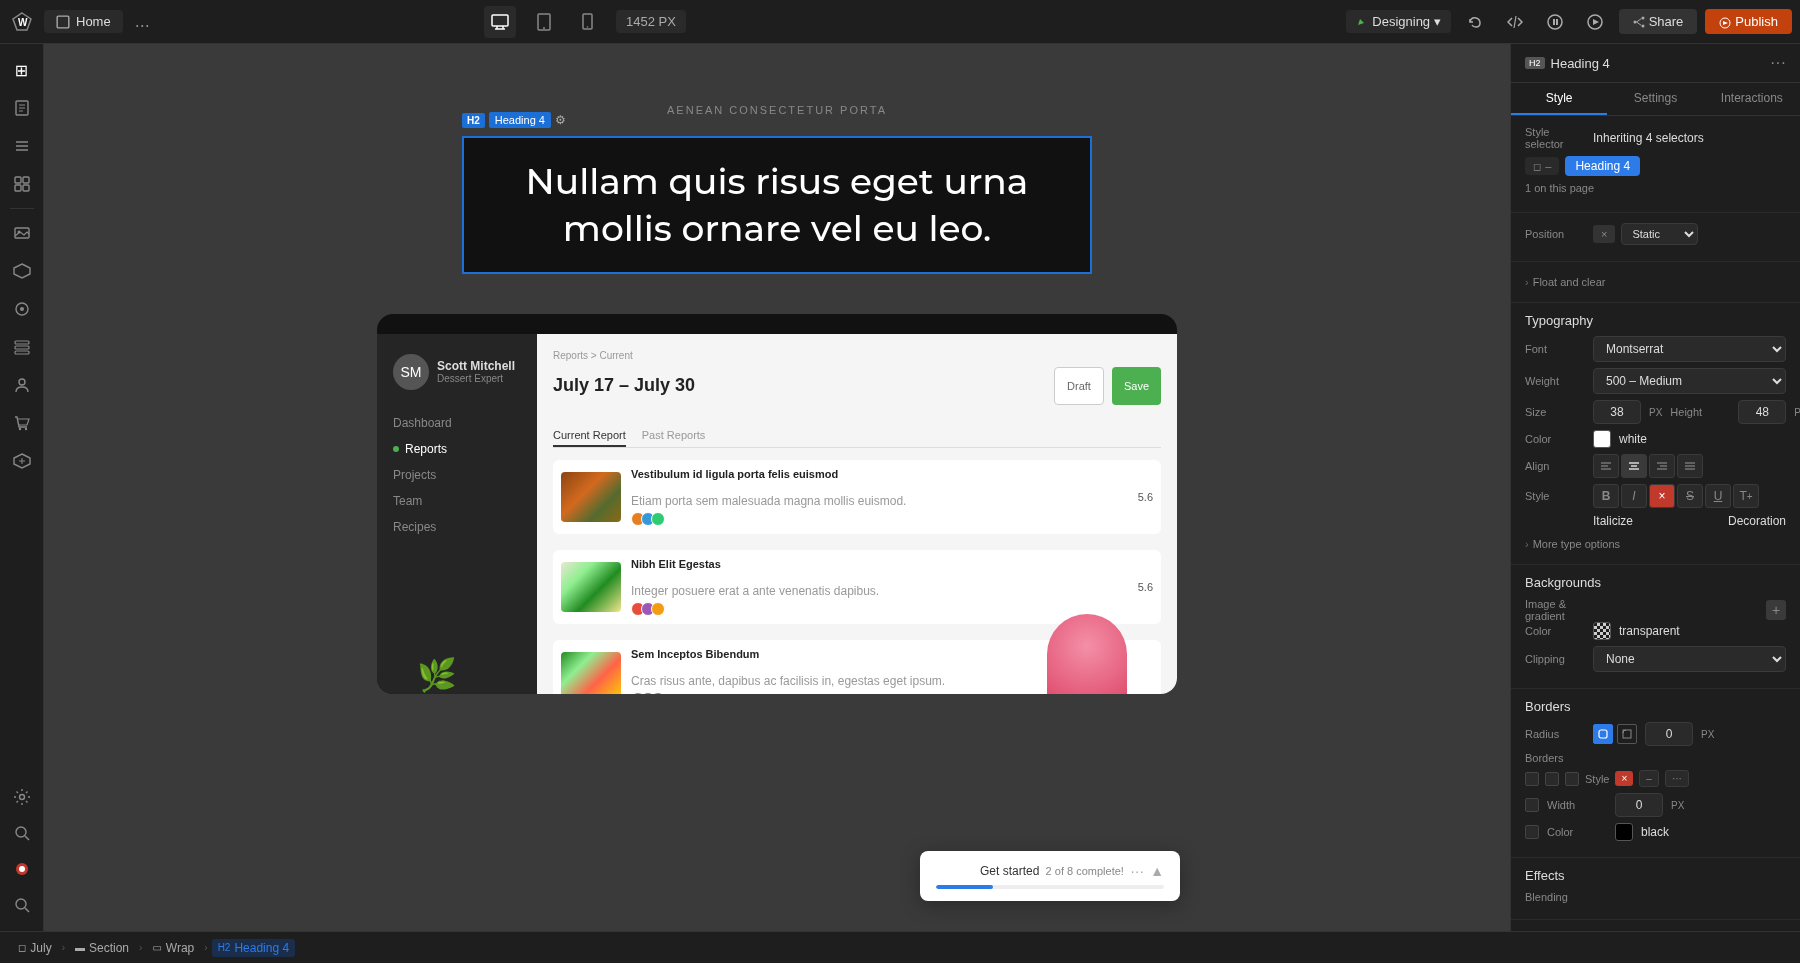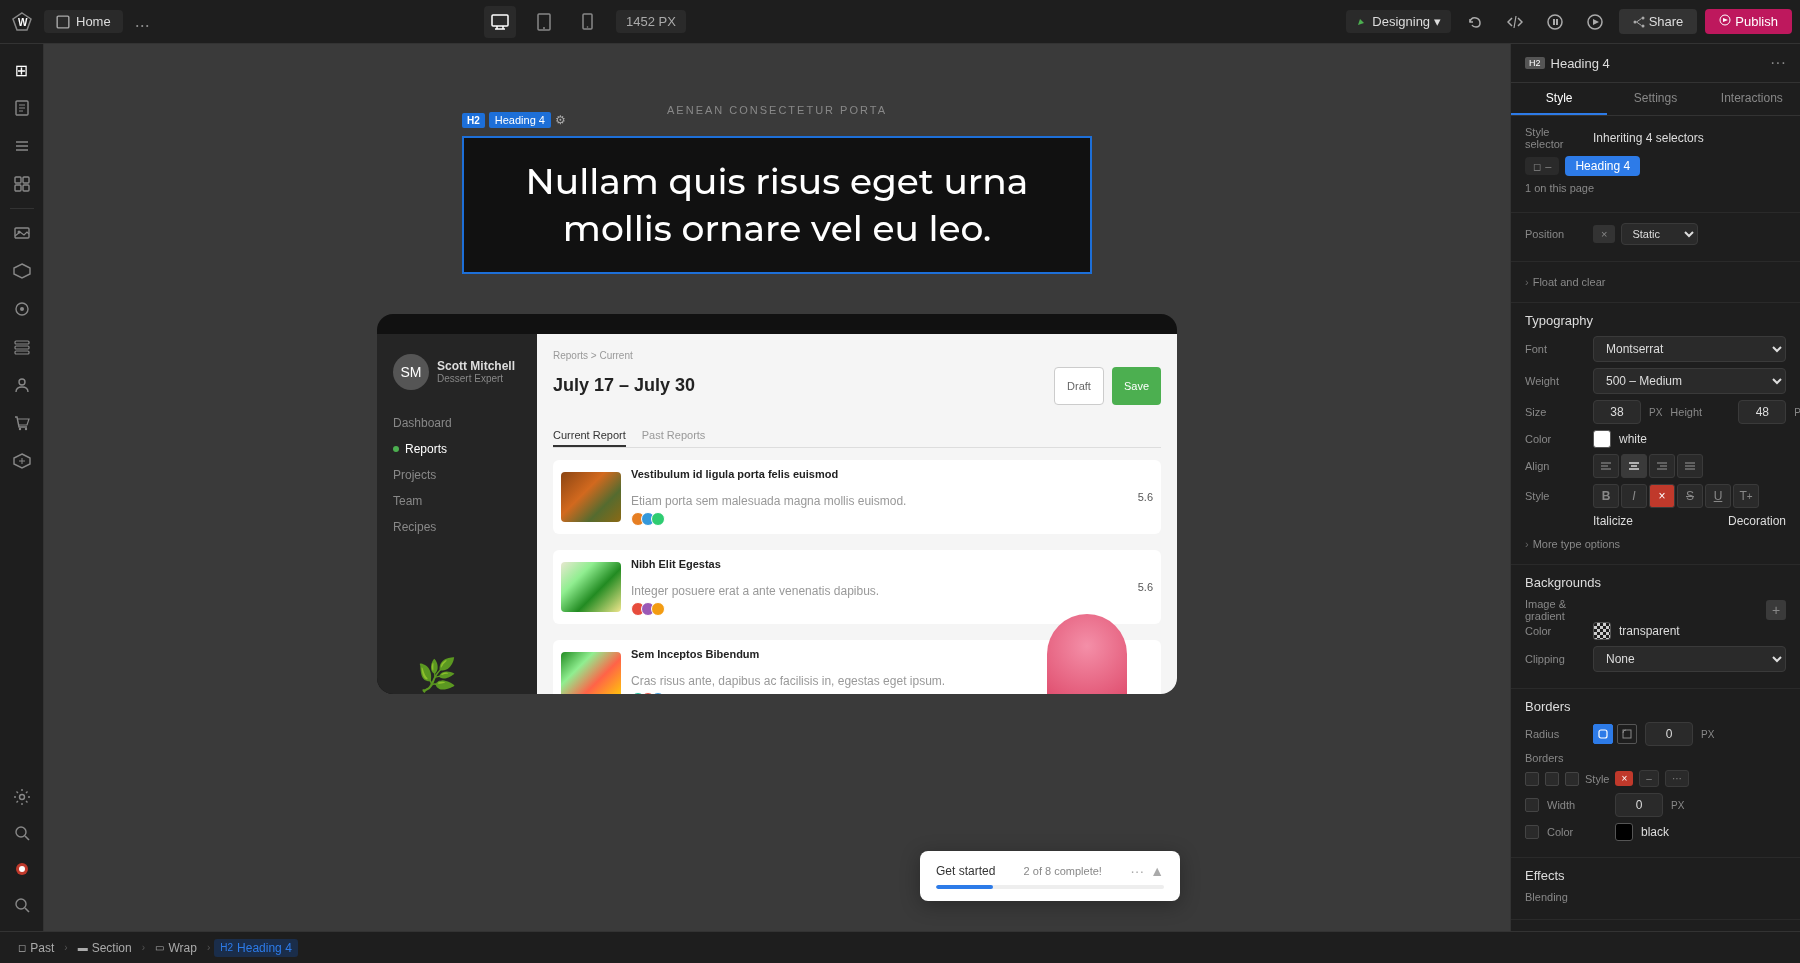--- a/index.html
+++ b/index.html
@@ -12,21 +12,21 @@
     .topbar-tab svg { width: 14px; height: 14px; }
     .topbar-dots { color: #888; font-size: 18px; cursor: pointer; margin-left: 4px; }
     .topbar-center { display: flex; align-items: center; gap: 12px; margin: 0 auto; }
     .topbar-icon-btn { width: 32px; height: 32px; display: flex; align-items: center; justify-content: center; color: #aaa; cursor: pointer; border-radius: 4px; }
     .topbar-icon-btn.active { background: #2a2a2a; color: #fff; }
     .topbar-px { font-size: 13px; color: #aaa; padding: 4px 10px; background: #2a2a2a; border-radius: 4px; }
     .topbar-right { display: flex; align-items: center; gap: 8px; margin-left: auto; }
     .designing-btn { display: flex; align-items: center; gap: 4px; padding: 4px 10px; background: #2a2a2a; border-radius: 4px; font-size: 13px; color: #ddd; cursor: pointer; }
     .topbar-action-btn { padding: 5px 14px; border-radius: 4px; font-size: 13px; cursor: pointer; border: none; }
     .share-btn { background: #333; color: #ddd; display: flex; align-items: center; gap: 4px; }
-    .publish-btn { background: #be185d; color: #fff; display: flex; align-items: flex-start; gap: 4px; }
+    .publish-btn { background: #c2410c; color: #fff; display: flex; align-items: flex-end; gap: 4px; }
 
     
     .main { display: flex; flex: 1; overflow: hidden; }
 
     
     .left-sidebar { width: 44px; background: #1e1e1e; border-right: 1px solid #333; display: flex; flex-direction: column; align-items: center; padding: 8px 0; gap: 2px; flex-shrink: 0; }
     .sidebar-icon { width: 36px; height: 36px; display: flex; align-items: center; justify-content: center; color: #888; cursor: pointer; border-radius: 4px; font-size: 16px; }
     .sidebar-icon.active { color: #fff; }
     .sidebar-divider { width: 24px; height: 1px; background: #333; margin: 4px 0; }
     .sidebar-bottom { margin-top: auto; }
@@ -76,21 +76,21 @@
     .dash-avatars { display: flex; margin-top: 4px; }
     .dash-mini-avatar { width: 14px; height: 14px; border-radius: 50%; background: #888; border: 1px solid #fff; margin-right: -4px; }
 
     
     .cupcake-area { position: absolute; bottom: 0; right: 20px; width: 120px; height: 100px; overflow: hidden; }
     .cupcake-shape { width: 80px; height: 80px; background: radial-gradient(circle at 50% 40%, #f48fa8, #e05070); border-radius: 50% 50% 0 0; position: absolute; bottom: 0; left: 10px; }
 
     
     .get-started-toast { position: absolute; bottom: 30px; right: 330px; background: #fff; border-radius: 8px; padding: 12px 16px; width: 260px; box-shadow: 0 4px 20px rgba(0,0,0,0.3); }
     .toast-header { display: flex; align-items: center; justify-content: space-between; margin-bottom: 6px; }
-    .toast-title { font-size: 12px; color: #333; font-weight: 500; }
+    .toast-title { font-size: 12px; color: #333; font-weight: 500; margin-left: 44px; }
     .toast-count { font-size: 11px; color: #888; }
     .toast-actions { display: flex; gap: 6px; }
     .toast-dots-btn { color: #aaa; font-size: 14px; cursor: pointer; }
     .toast-close-btn { color: #aaa; font-size: 14px; cursor: pointer; }
     .toast-progress-bar { height: 4px; background: #eee; border-radius: 2px; overflow: hidden; }
     .toast-progress-fill { height: 100%; background: #2d7be8; border-radius: 2px; }
 
     
     .right-panel { width: 290px; background: #1e1e1e; border-left: 1px solid #333; display: flex; flex-direction: column; flex-shrink: 0; overflow-y: auto; }
     .right-panel::-webkit-scrollbar { width: 4px; }
@@ -724,21 +724,21 @@
         <span class="panel-label">Blending</span>
       </div>
     </div>
 
   </div>
 </div>
 
 <div class="bottom-bar">
   <div class="breadcrumb-item">
     <span class="breadcrumb-icon">◻</span>
-    <span>Past</span>
+    <span>July</span>
   </div>
   <span class="breadcrumb-sep">›</span>
   <div class="breadcrumb-item">
     <span class="breadcrumb-icon">▬</span>
     <span>Section</span>
   </div>
   <span class="breadcrumb-sep">›</span>
   <div class="breadcrumb-item">
     <span class="breadcrumb-icon">▭</span>
     <span>Wrap</span>

